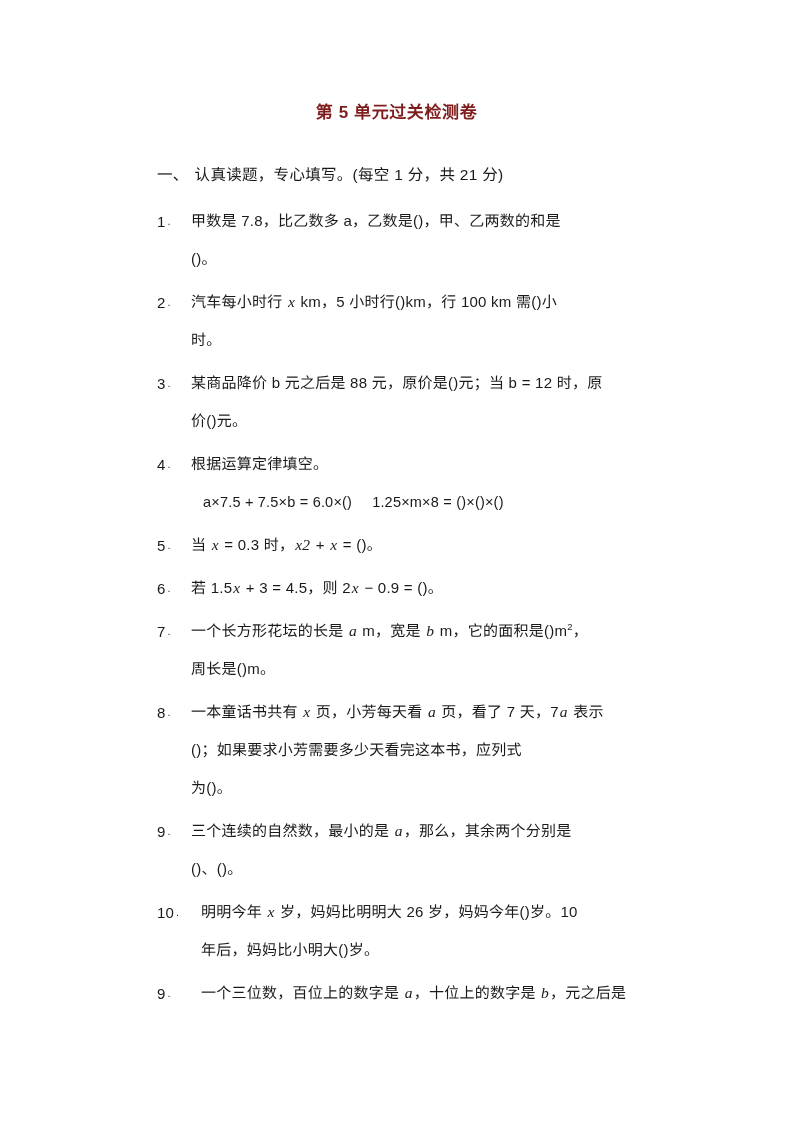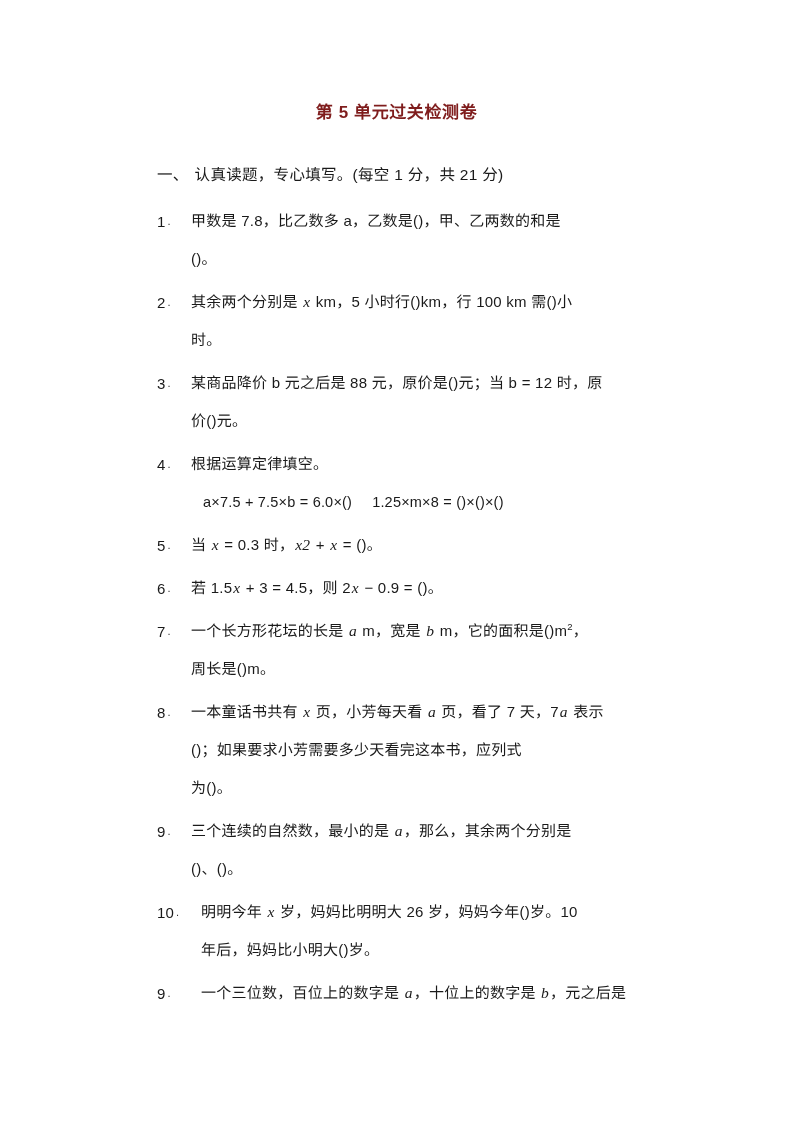--- a/index.html
+++ b/index.html
@@ -125,21 +125,21 @@
       <span class="sec-num">一、</span><span>认真读题，专心填写。(每空 1 分，共 21 分)</span>
     </div>
 
     <div class="q">
       <span class="q-num"><span>1</span><span class="dot">.</span></span>
       <span class="q-text"><span>甲数是 7.8，比乙数多 a，乙数是(</span><span class="sp sp-xl"></span><span>)，甲、乙两数的和是</span><br><span>(</span><span class="sp sp-m"></span><span>)。</span></span>
     </div>
 
     <div class="q">
       <span class="q-num"><span>2</span><span class="dot">.</span></span>
-      <span class="q-text"><span>其余两个分别是 </span><span class="v">x</span><span> km，5 小时行(</span><span class="sp sp-s"></span><span>)km，行 100 km 需(</span><span class="sp sp-l"></span><span>)小</span><br><span>时。</span></span>
+      <span class="q-text"><span>汽车每小时行 </span><span class="v">x</span><span> km，5 小时行(</span><span class="sp sp-s"></span><span>)km，行 100 km 需(</span><span class="sp sp-l"></span><span>)小</span><br><span>时。</span></span>
     </div>
 
     <div class="q">
       <span class="q-num"><span>3</span><span class="dot">.</span></span>
       <span class="q-text"><span>某商品降价 b 元之后是 88 元，原价是(</span><span class="sp sp-s"></span><span>)元；当 b = 12 时，原</span><br><span>价(</span><span class="sp sp-s"></span><span>)元。</span></span>
     </div>
 
     <div class="q">
       <span class="q-num"><span>4</span><span class="dot">.</span></span>
       <span class="q-text"><span>根据运算定律填空。</span>

